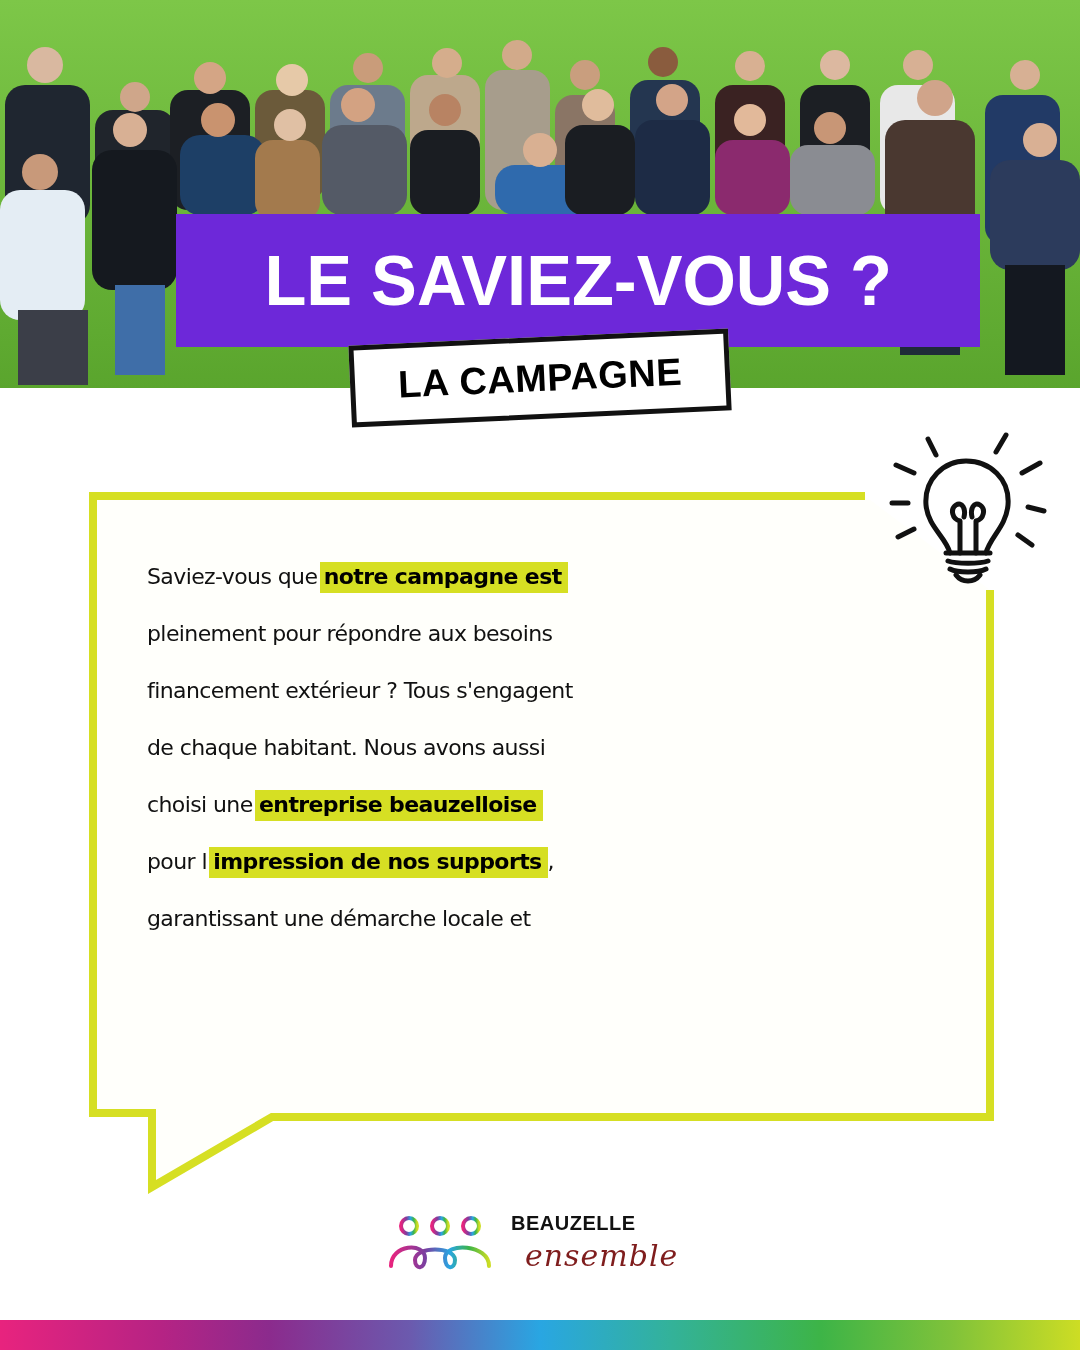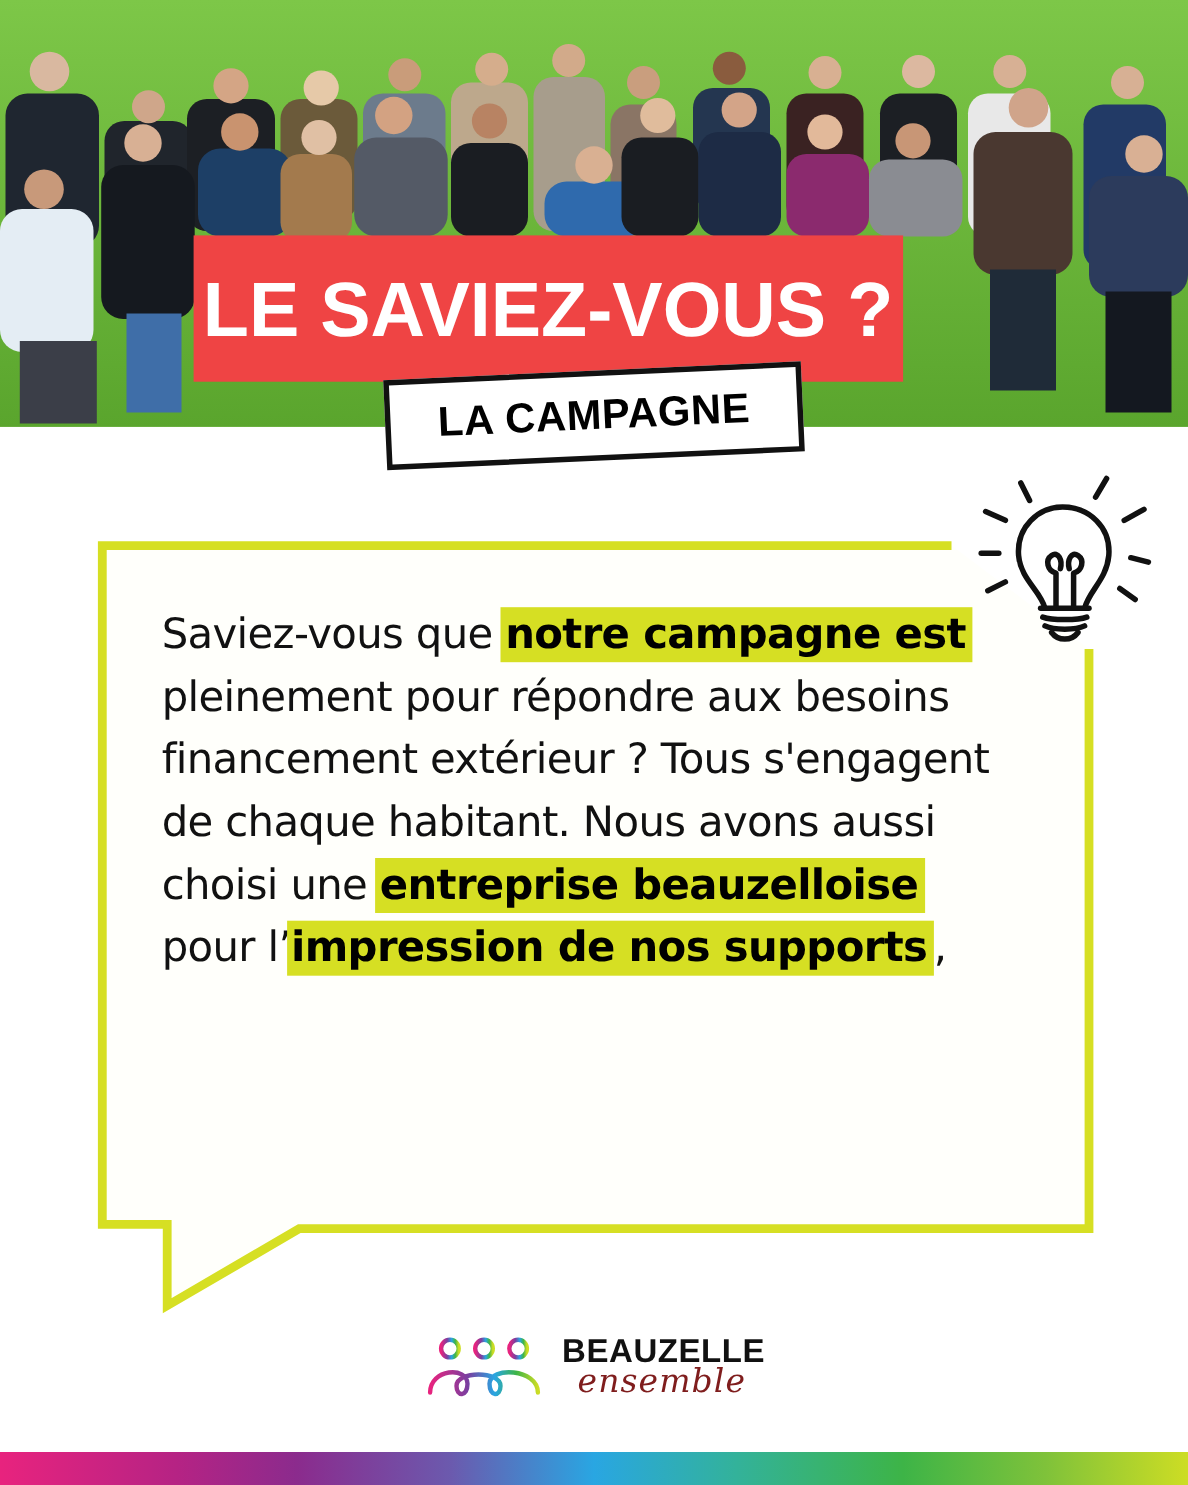--- a/index.html
+++ b/index.html
@@ -9,22 +9,22 @@
   
   .photo {
     position: absolute; left: 0; top: 0; width: 1080px; height: 388px;
     overflow: hidden;
     background:
       radial-gradient(ellipse at 50% 20%, #8fd257 0%, #72c23e 45%, #5ea930 100%);
   }
   .photo svg { position: absolute; left: 0; top: 0; }
 
   .title-banner {
-    position: absolute; left: 176px; top: 214px; width: 645px; height: 133px;
-    background: #ef4444;
+    position: absolute; left: 176px; top: 214px; width: 804px; height: 133px;
+    background: #6d28d9;
     display: flex; align-items: center; justify-content: center;
   }
   .title-banner span {
     color: #ffffff; font-family: "Liberation Sans", sans-serif; font-weight: 700;
     font-size: 70px; letter-spacing: 0px; transform: scaleX(0.98);
     white-space: nowrap;
   }
 
   .subtitle-tag {
     position: absolute; left: 350px; top: 337px; width: 380px; height: 82px;
@@ -35,37 +35,37 @@
   .subtitle-tag span {
     font-family: "Liberation Sans", sans-serif; font-weight: 700; font-size: 38px;
     color: #000000; white-space: nowrap; letter-spacing: 0.5px;
   }
 
   
   .bubble-svg { position: absolute; left: 0; top: 0; }
 
   .bubble-text {
     position: absolute; left: 147px; top: 548px; width: 800px;
-    font-family: "DejaVu Sans", sans-serif; font-size: 38px; line-height: 57px;
+    font-family: "DejaVu Sans", sans-serif; font-size: 22px; line-height: 57px;
     color: #111111; letter-spacing: -0.6px;
   }
   .bubble-text .line { display: block; white-space: nowrap; height: 57px; }
   .hl {
     background: #d6df23; font-weight: 700; color: #000;
     padding: 2px 6px 4px 4px; margin-left: -4px;
   }
 
   
   .bulb { position: absolute; left: 880px; top: 425px; }
 
   
   .logo { position: absolute; left: 385px; top: 1208px; width: 320px; height: 80px; }
   .logo-name {
     position: absolute; left: 126px; top: 4px;
-    font-family: "Liberation Sans", sans-serif; font-weight: 700; font-size: 30px;
+    font-family: "Liberation Sans", sans-serif; font-weight: 700; font-size: 20px;
     color: #111111; letter-spacing: 0.5px;
   }
   .logo-tag {
     position: absolute; left: 140px; top: 30px;
     font-family: "DejaVu Serif", serif; font-style: italic; font-size: 30px;
     color: #7f1d1d; letter-spacing: 1px;
   }
 
   
   .rainbow {
@@ -226,20 +226,23 @@
     <span>financement extérieur ? Tous s'engagent</span>
   </span>
   <span class="line">
     <span>de chaque habitant. Nous avons aussi</span>
   </span>
   <span class="line">
     <span>choisi une </span><span class="hl">entreprise beauzelloise</span>
   </span>
   <span class="line">
     <span>pour l’</span><span class="hl">impression de nos supports</span><span>,</span>
+  </span>
+  <span class="line">
+    <span>garantissant une démarche locale et</span>
   </span>
 </div>
 
 <svg class="bulb" width="180" height="170" viewBox="0 0 180 170">
   <g fill="none" stroke="#111" stroke-width="5" stroke-linecap="round" stroke-linejoin="round">
 
     <line x1="48" y1="14" x2="56" y2="30"></line>
     <line x1="126" y1="10" x2="116" y2="27"></line>
     <line x1="16" y1="40" x2="34" y2="48"></line>
     <line x1="160" y1="38" x2="142" y2="48"></line>

